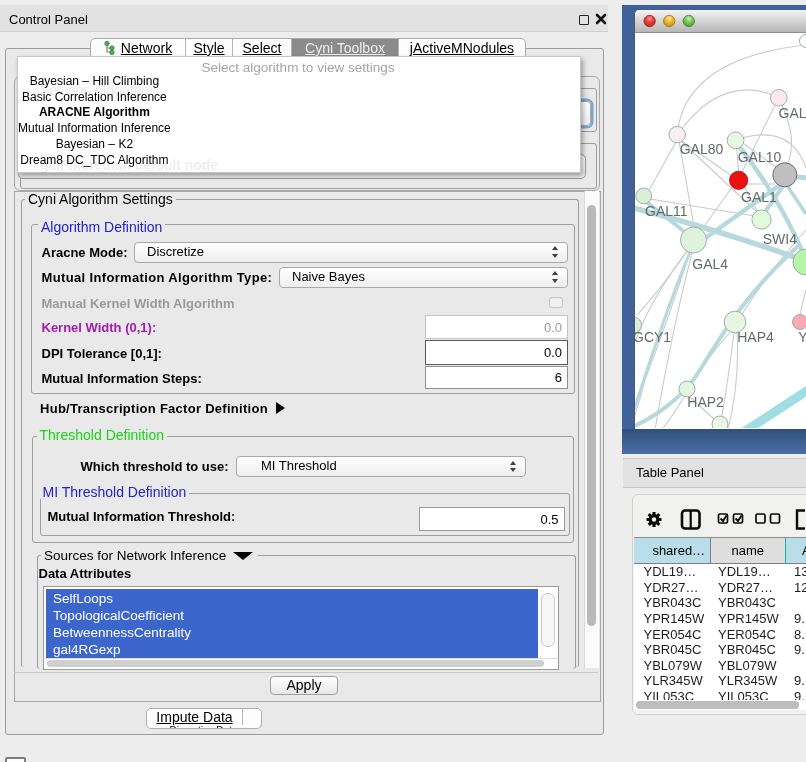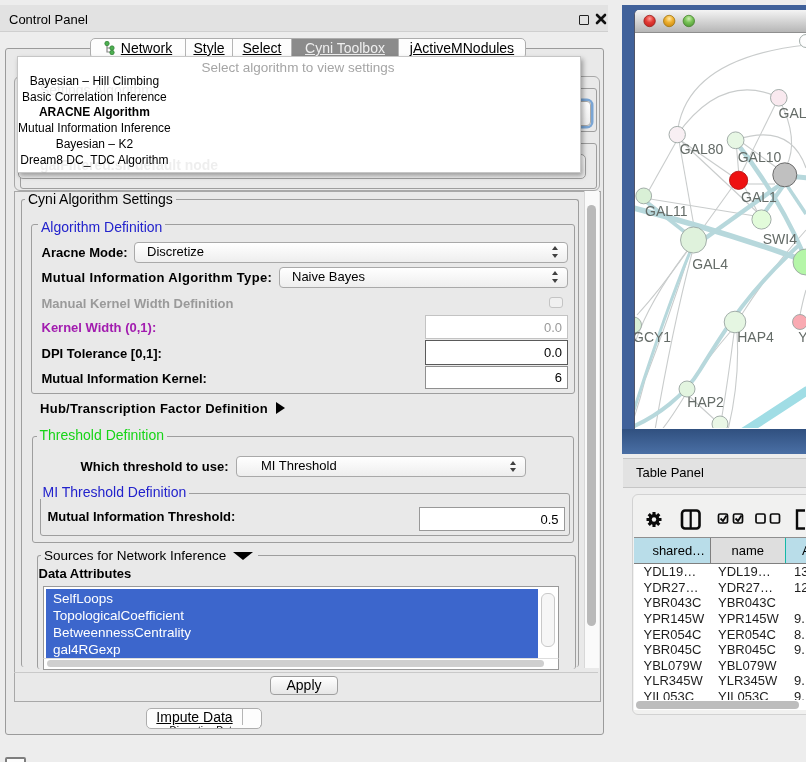--- a/index.html
+++ b/index.html
@@ -71,30 +71,30 @@
 
 <div class="abs lbl b" style="left:41.5px;top:269.5px;letter-spacing:0.35px;">Mutual Information Algorithm Type:</div>
 <div class="combo" style="left:279px;top:266.5px;width:287px;height:19px;">
     <span class="ct" style="top:1px;">Naive Bayes</span>
     <span class="arr" style="top:3.5px;">
       <span class="up"></span>
       <span class="dn"></span>
     </span>
   </div>
 
-<div class="abs lbl b" style="left:41.5px;top:295.5px;color:#9a9a9a;">Manual Kernel Width Definition</div>
+<div class="abs lbl b" style="left:41.5px;top:295.5px;color:#9a9a9a;">Manual Kernel Width Algorithm</div>
 <div class="abs" style="left:549px;top:296.5px;width:12px;height:9px;background:#f0f0f0;border:1.5px solid #c4c4c4;border-radius:3px;"></div>
 
 <div class="abs lbl b" style="left:41.5px;top:320px;color:#a21caf;">Kernel Width (0,1):</div>
 <div class="tfield" style="left:425px;top:315px;width:136px;height:21px;border:1px solid #c3c3c3;color:#9a9a9a;padding:1px 5px 0 0;line-height:21px;">0.0</div>
 
 <div class="abs lbl b" style="left:41.5px;top:345.5px;">DPI Tolerance [0,1]:</div>
 <div class="tfield" style="left:425px;top:340px;width:136px;height:22px;border:1.5px solid #5a5a5a;color:#000;padding:1px 5px 0 0;line-height:22px;">0.0</div>
 
-<div class="abs lbl b" style="left:41.5px;top:370.5px;">Mutual Information Kernel:</div>
+<div class="abs lbl b" style="left:41.5px;top:370.5px;">Mutual Information Steps:</div>
 <div class="tfield" style="left:425px;top:366px;width:136px;height:20px;border:1px solid #8f8f8f;color:#000;padding:1px 5px 0 0;line-height:20px;">6</div>
 
 <div class="abs lbl b" style="left:40px;top:401px;letter-spacing:0.28px;">Hub/Transcription Factor Definition</div>
 <div class="abs" style="left:276px;top:402px;width:0;height:0;border-top:6px solid transparent;border-bottom:6px solid transparent;border-left:9px solid #000;"></div>
 
 <div class="group" style="left:32px;top:435.5px;width:540px;height:105px;"></div>
 <div class="glabel" style="left:36.5px;top:429px;color:#17d417;">Threshold Definition</div>
 
 <div class="abs lbl b" style="left:80.5px;top:459px;">Which threshold to use:</div>
 <div class="combo" style="left:236px;top:456px;width:288px;height:19px;">

